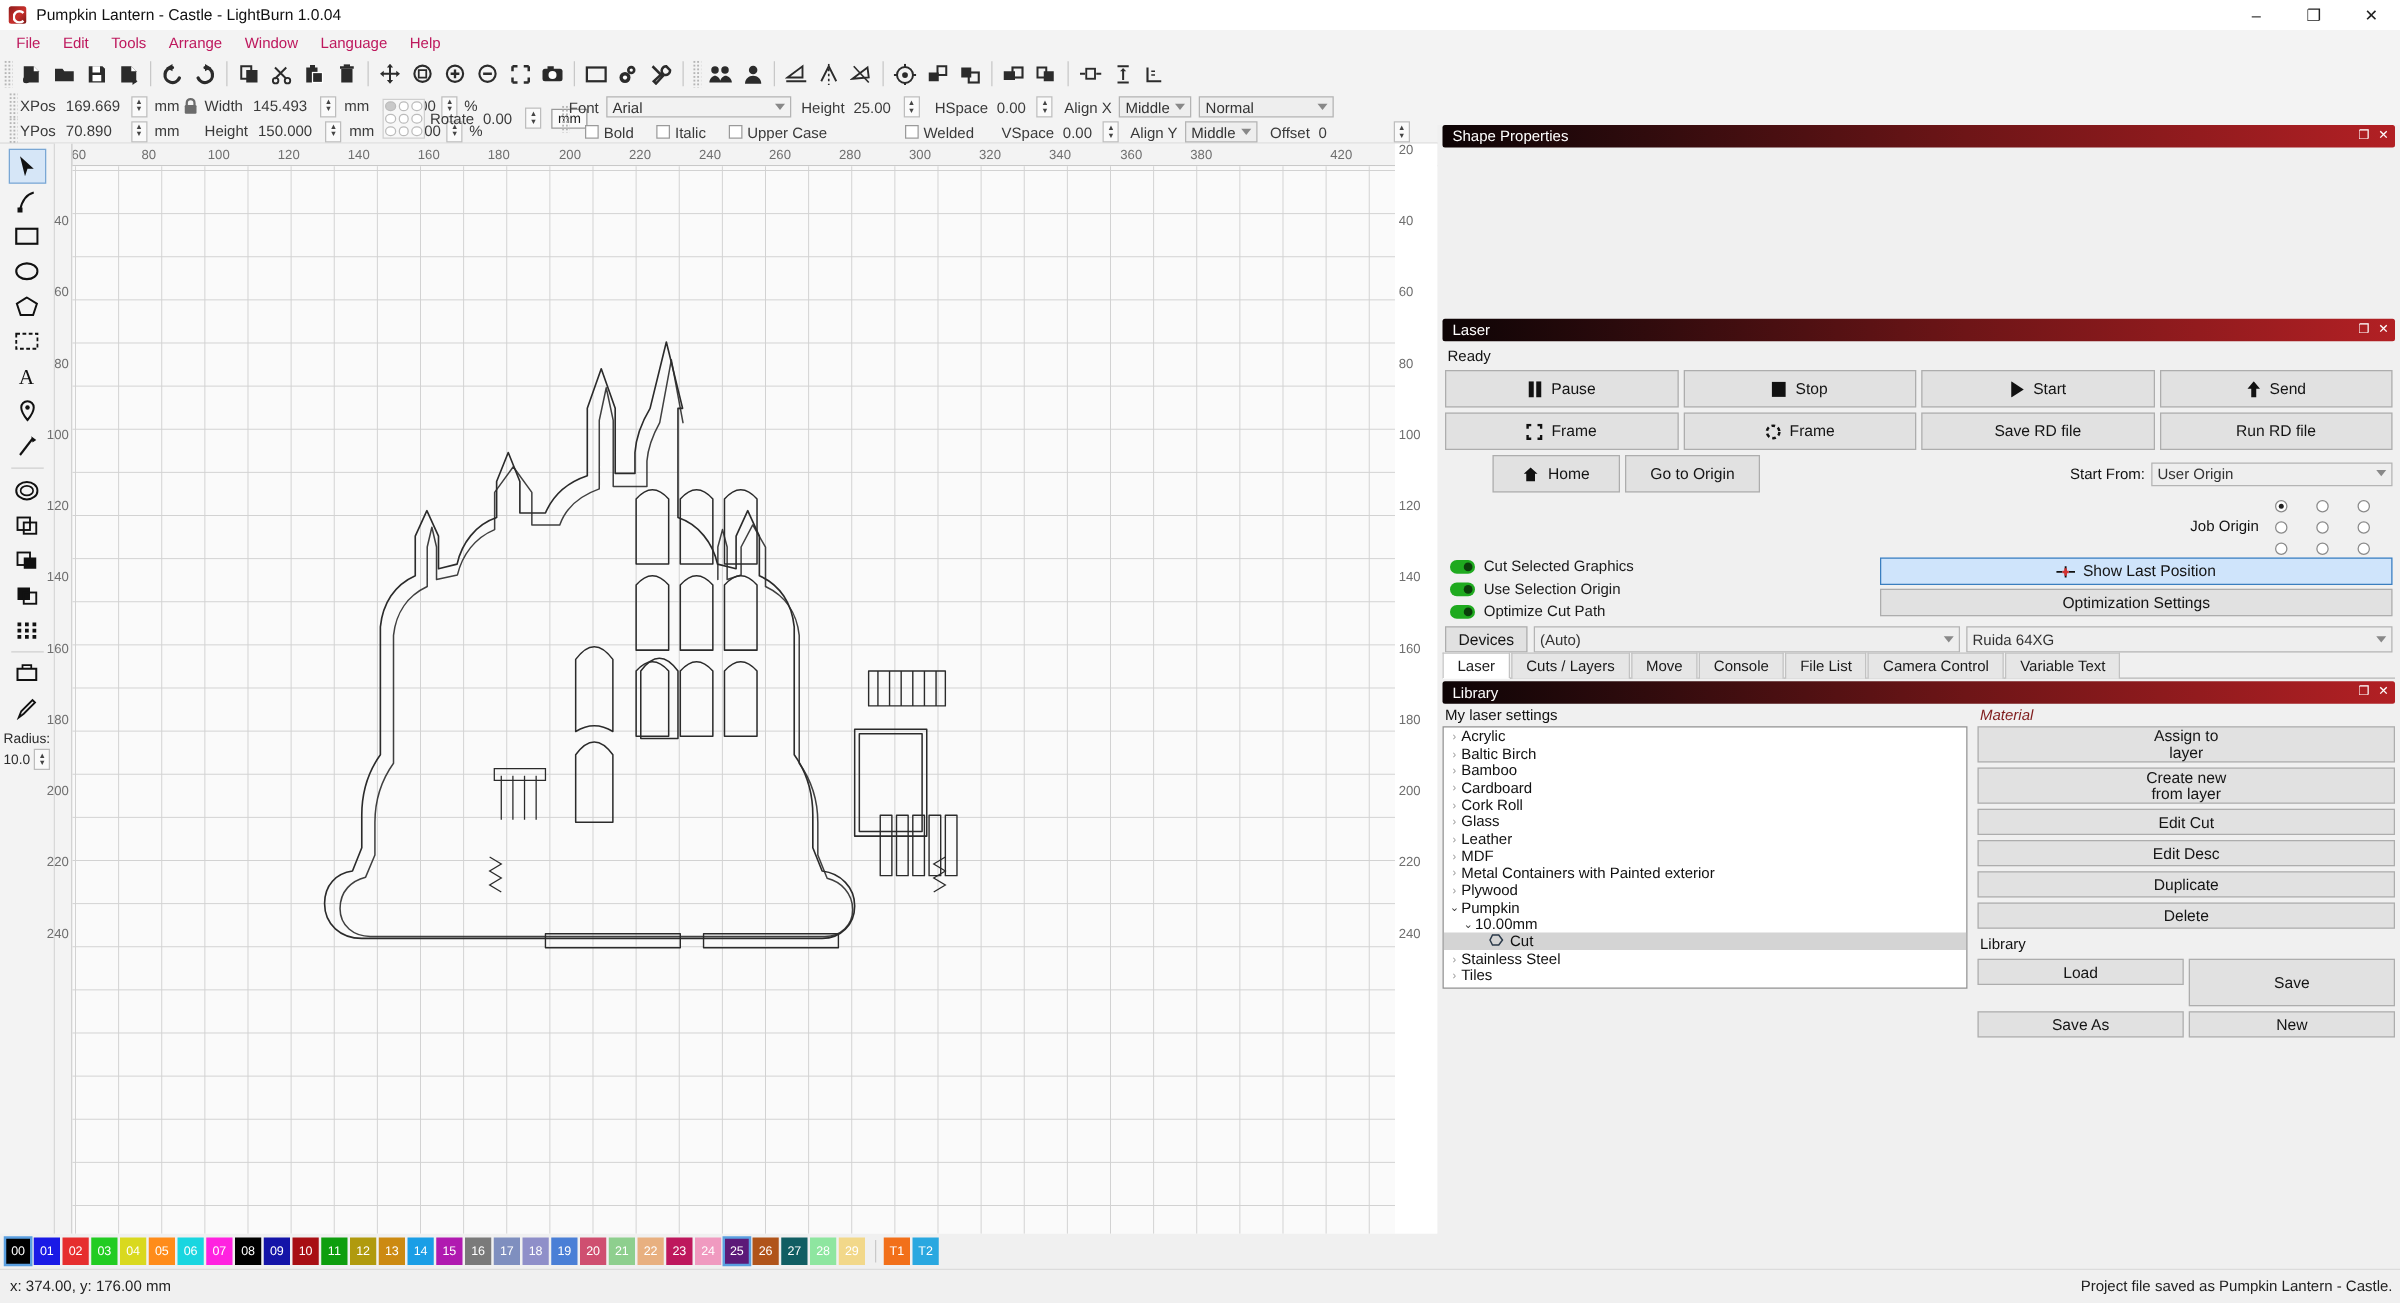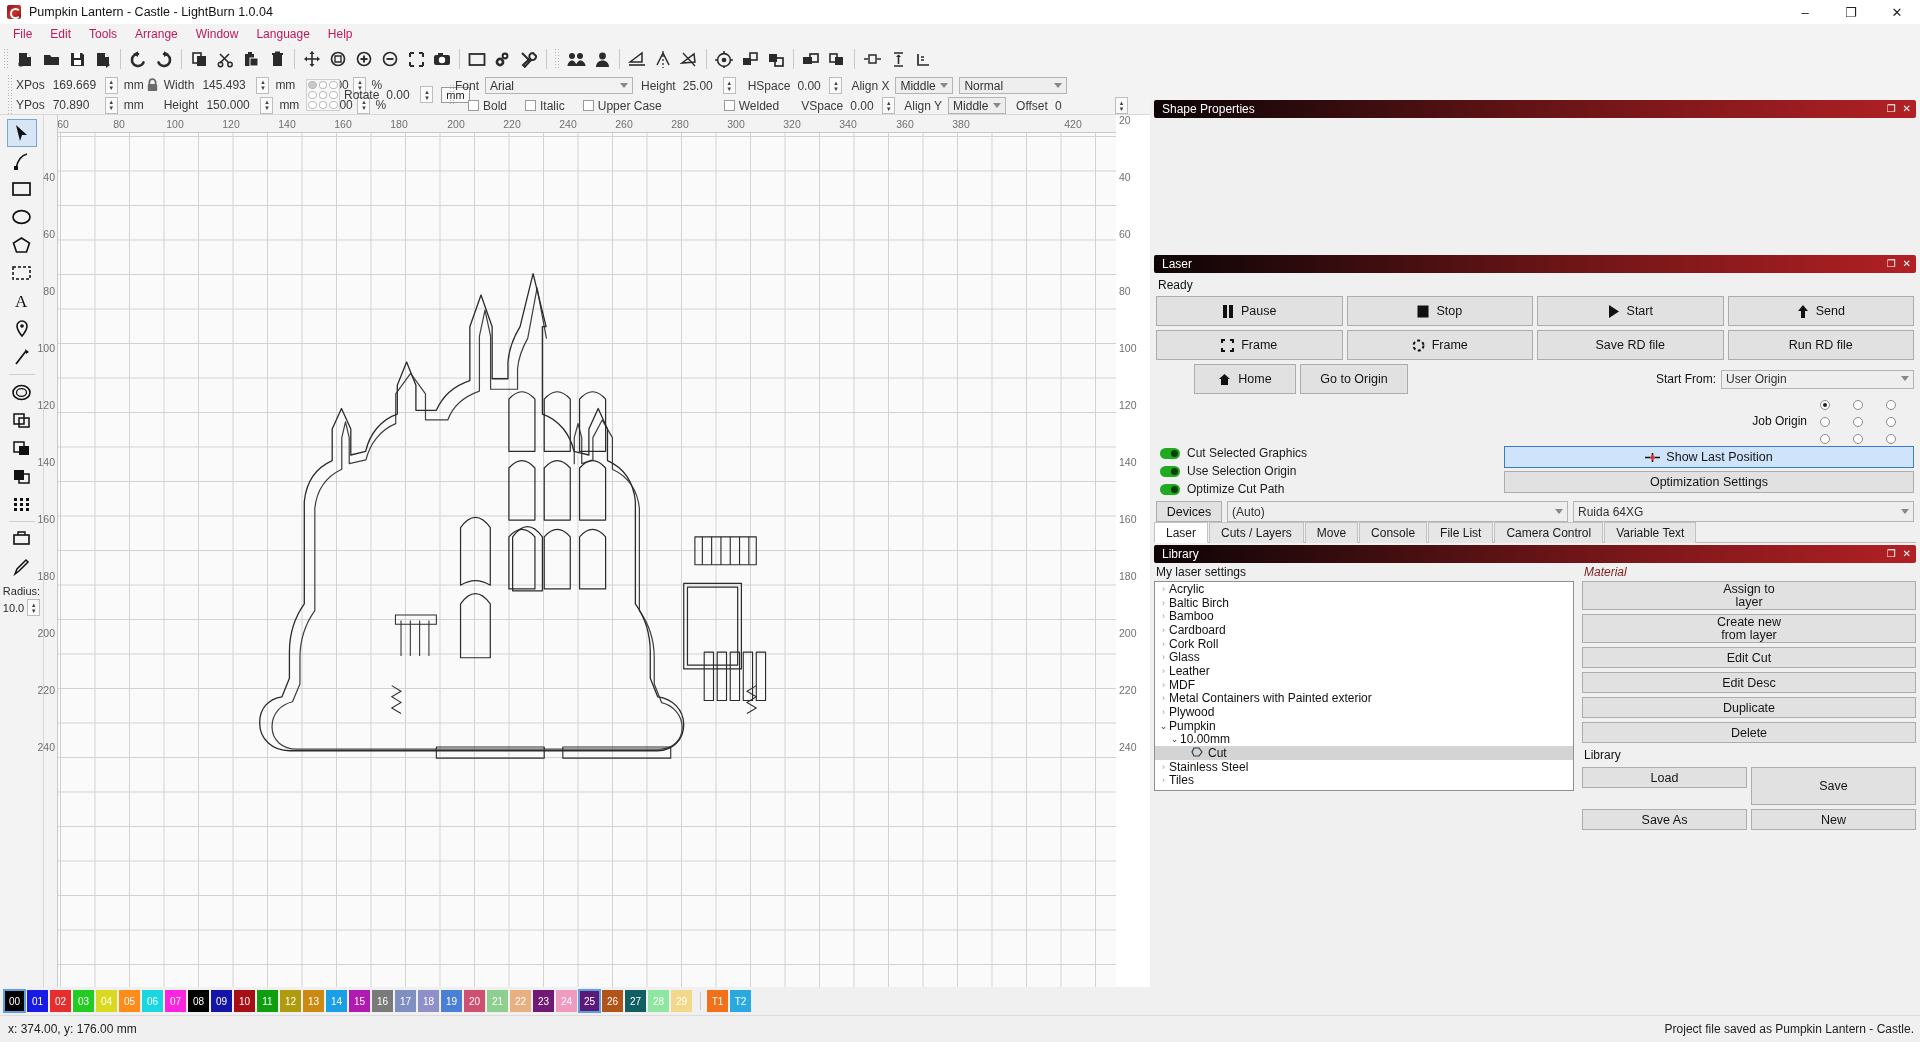--- a/index.html
+++ b/index.html
@@ -1128,21 +1128,21 @@
       </div>
       <div class="swatch" style="background: rgb(207, 79, 112);">
         <span>20</span>
       </div>
       <div class="swatch" style="background: rgb(142, 207, 142);">
         <span>21</span>
       </div>
       <div class="swatch" style="background: rgb(232, 176, 128);">
         <span>22</span>
       </div>
-      <div class="swatch" style="background: #701a75; justify-content: center;">
+      <div class="swatch" style="background: #be185d; justify-content: center;">
         <span>23</span>
       </div>
       <div class="swatch" style="background: rgb(240, 154, 192);">
         <span>24</span>
       </div>
       <div class="swatch sel" style="background: rgb(92, 26, 120);">
         <span>25</span>
       </div>
       <div class="swatch" style="background: rgb(176, 84, 26);">
         <span>26</span>

